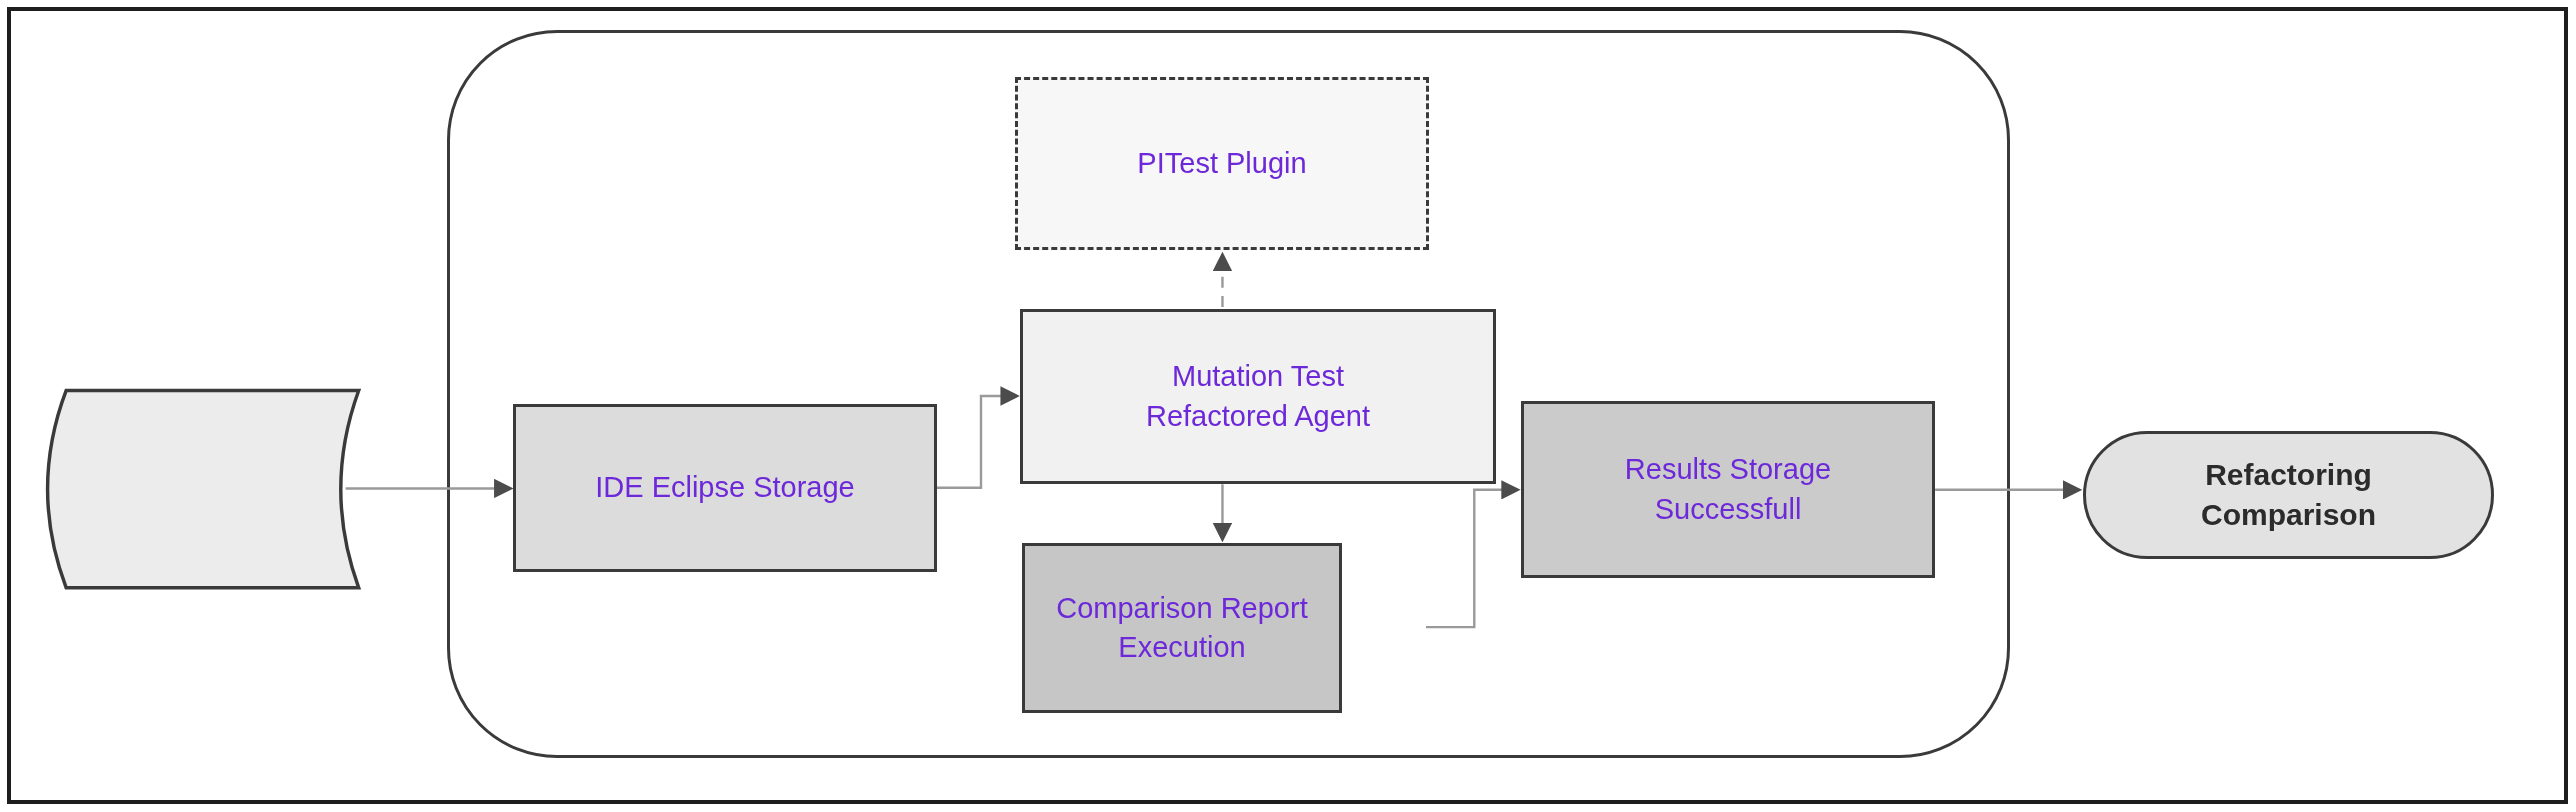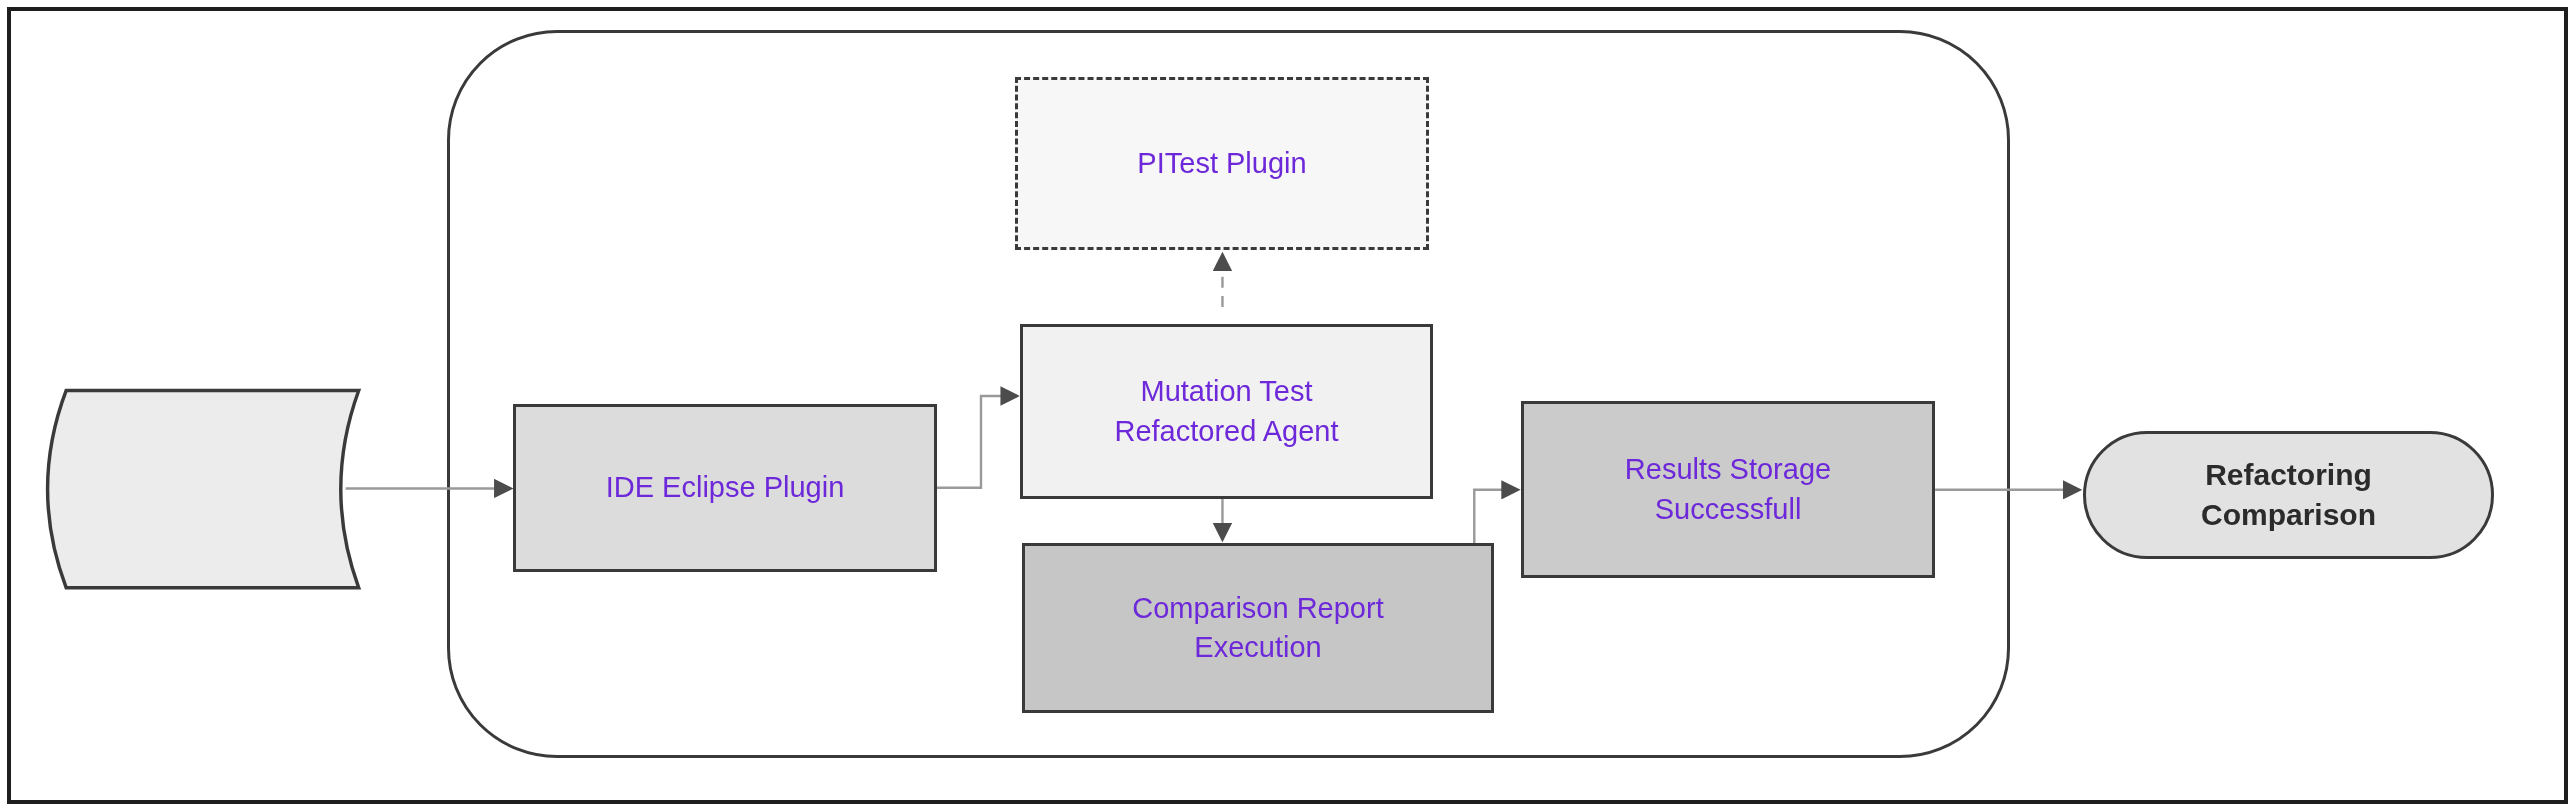--- a/index.html
+++ b/index.html
@@ -89,30 +89,30 @@
     <path d="M 2066 909 H 2136 V 710 H 2199" fill="none" stroke="#9a9a9a" stroke-width="3.5" marker-end="url(#arrow)"></path>
 
     <path d="M 2804 710 H 3013" fill="none" stroke="#9a9a9a" stroke-width="3.5" marker-end="url(#arrow)"></path>
   </svg>
 
 
   <div class="node dashed fill-pitest" style="left:1015px; top:77px; width:414px; height:173px;">
     <span class="line">PITest Plugin</span>
   </div>
 
-  <div class="node fill-mutation" style="left:1020px; top:309px; width:413px; height:175px;margin-top:15px;">
+  <div class="node fill-mutation" style="left:1020px; top:309px; width:476px; height:175px;">
     <span class="line">Mutation Test</span>
     <span class="line">Refactored Agent</span>
   </div>
 
   <div class="node fill-ide" style="left:513px; top:404px; width:424px; height:168px;">
-    <span class="line">IDE Eclipse Plugin</span>
+    <span class="line">IDE Eclipse Storage</span>
   </div>
 
-  <div class="node fill-comparison" style="left:1022px; top:543px; width:472px; height:170px;">
+  <div class="node fill-comparison" style="left:1022px; top:543px; width:320px; height:170px;">
     <span class="line">Comparison Report</span>
     <span class="line">Execution</span>
   </div>
 
   <div class="node fill-results" style="left:1521px; top:401px; width:414px; height:177px;justify-content:center;">
     <span class="line">Results Storage</span>
     <span class="line">Successfull</span>
   </div>
 
   <div class="node terminal fill-end" style="left:2083px; top:431px; width:411px; height:128px;">

